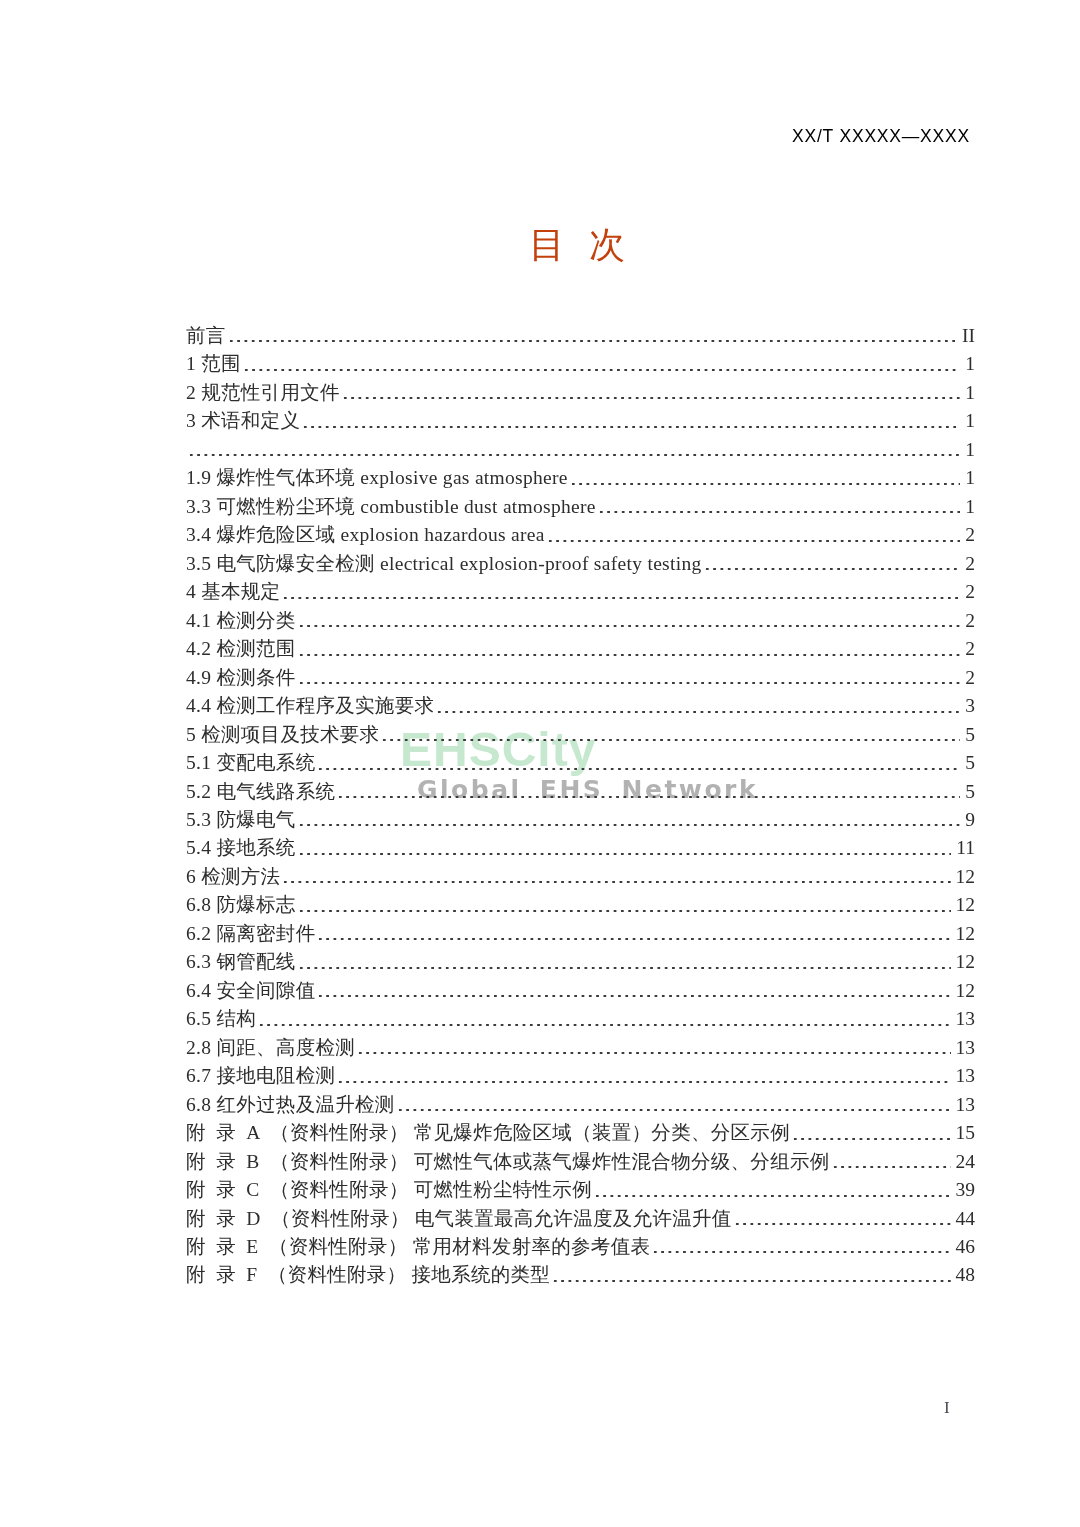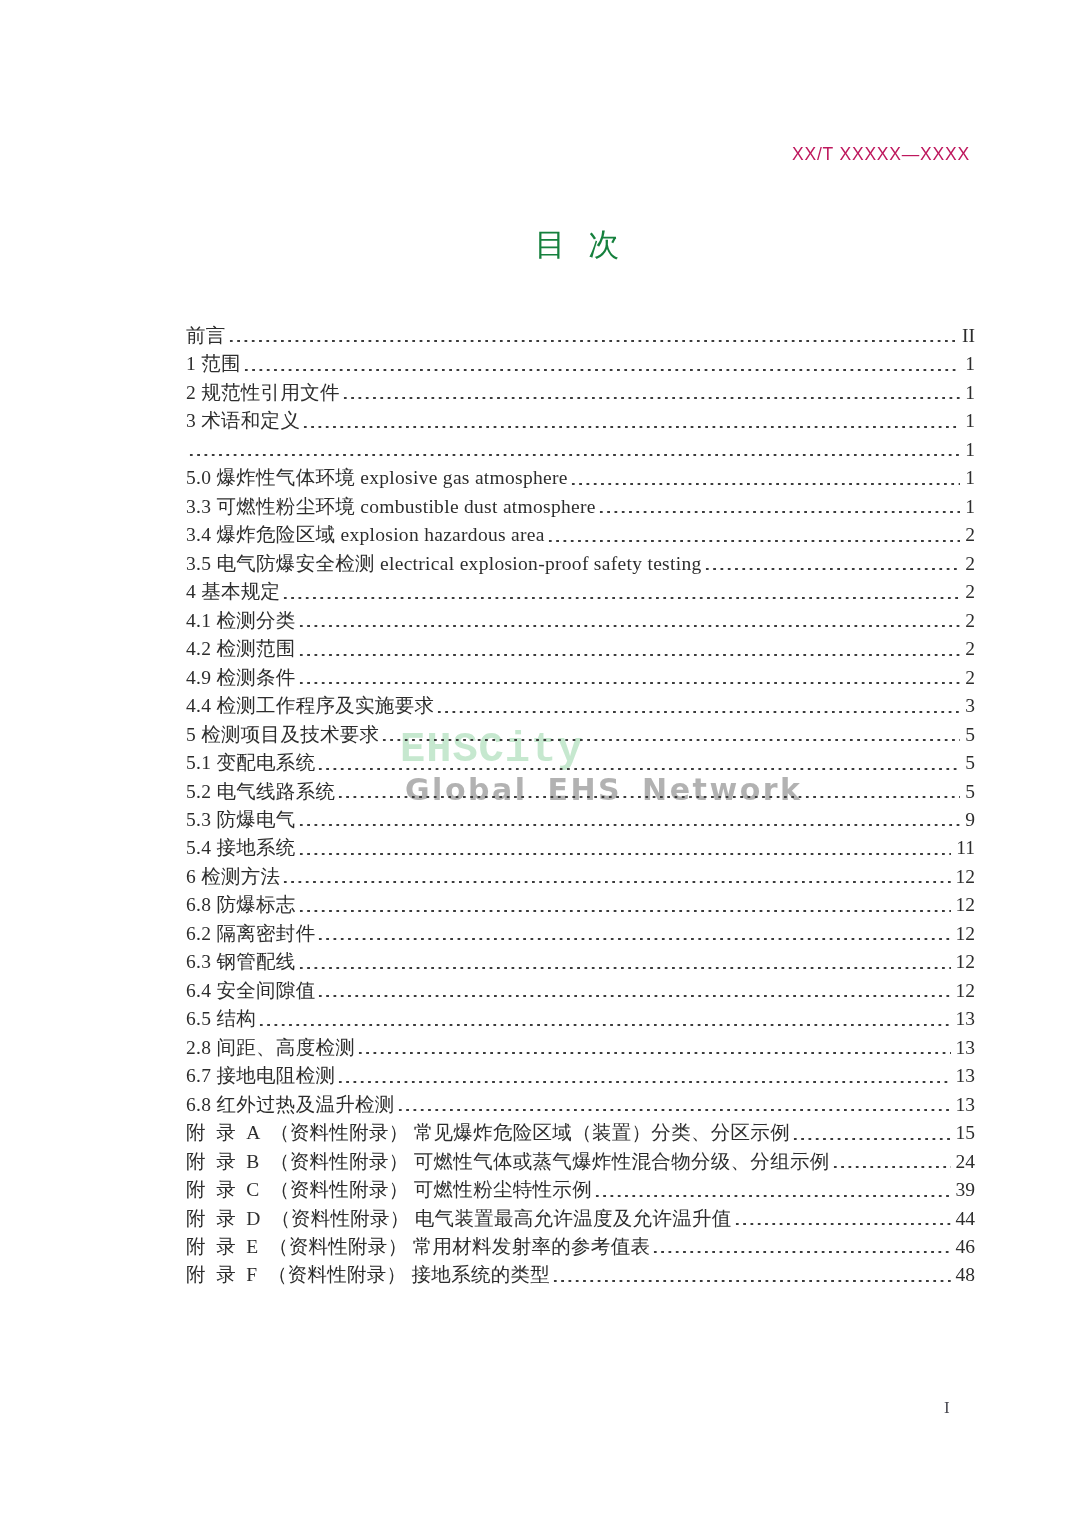--- a/index.html
+++ b/index.html
@@ -12,67 +12,67 @@
     font-family: "Liberation Serif", "DejaVu Serif", serif;
     color: #2d2d2d;
   }
   .page {
     position: absolute;
     inset: 0;
     background: #ffffff;
   }
   .header-code {
     position: absolute;
-    top: 144px;
+    top: 126px;
     right: 110px;
     font-family: "Liberation Sans", "DejaVu Sans", sans-serif;
     font-weight: 500;
     font-size: 17.5px;
     letter-spacing: 0.8px;
-    color: #be185d;
+    color: #000000;
     white-space: pre;
   }
   .doc-title {
     position: absolute;
     top: 225px;
     left: 186px;
     width: 789px;
     text-align: center;
     font-family: "Liberation Sans", "DejaVu Sans", sans-serif;
     font-weight: 500;
-    font-size: 31px;
+    font-size: 36px;
     line-height: 40px;
     letter-spacing: 7px;
-    color: #15803d;
+    color: #c2410c;
     white-space: pre;
     z-index: 2;
   }
   .watermark {
     position: absolute;
     top: 720px;
     left: 400px;
     z-index: 0;
     user-select: none;
   }
   .watermark-brand {
-    font-family: Liberation Mono, monospace;
+    font-family: Liberation Sans, sans-serif;
     font-weight: 700;
-    font-size: 42px;
+    font-size: 48px;
     line-height: 60px;
     letter-spacing: 1px;
   }
   .watermark-tagline {
     font-family: "DejaVu Sans", "Liberation Sans", sans-serif;
     font-weight: 700;
-    font-size: 30px;
+    font-size: 25px;
     line-height: 24px;
     letter-spacing: 2.5px;
     word-spacing: 7px;
     margin-top: -2px;
-    margin-left: 5px;
+    margin-left: 17px;
   }
   .toc {
     position: absolute;
     top: 322px;
     left: 186px;
     width: 789px;
     z-index: 1;
   }
   .toc-row {
     display: flex;
@@ -144,21 +144,21 @@
       <div class="toc-row">
       <span class="toc-label">3 术语和定义</span>
       <span class="toc-leader"></span>
       <span class="toc-page">1</span>
     </div>
       <div class="toc-row">
       <span class="toc-leader"></span>
       <span class="toc-page">1</span>
     </div>
       <div class="toc-row">
-      <span class="toc-label">5.0 爆炸性气体环境 explosive gas atmosphere</span>
+      <span class="toc-label">1.9 爆炸性气体环境 explosive gas atmosphere</span>
       <span class="toc-leader"></span>
       <span class="toc-page">1</span>
     </div>
       <div class="toc-row">
       <span class="toc-label">3.3 可燃性粉尘环境 combustible dust atmosphere</span>
       <span class="toc-leader"></span>
       <span class="toc-page">1</span>
     </div>
       <div class="toc-row">
       <span class="toc-label">3.4 爆炸危险区域 explosion hazardous area</span>

